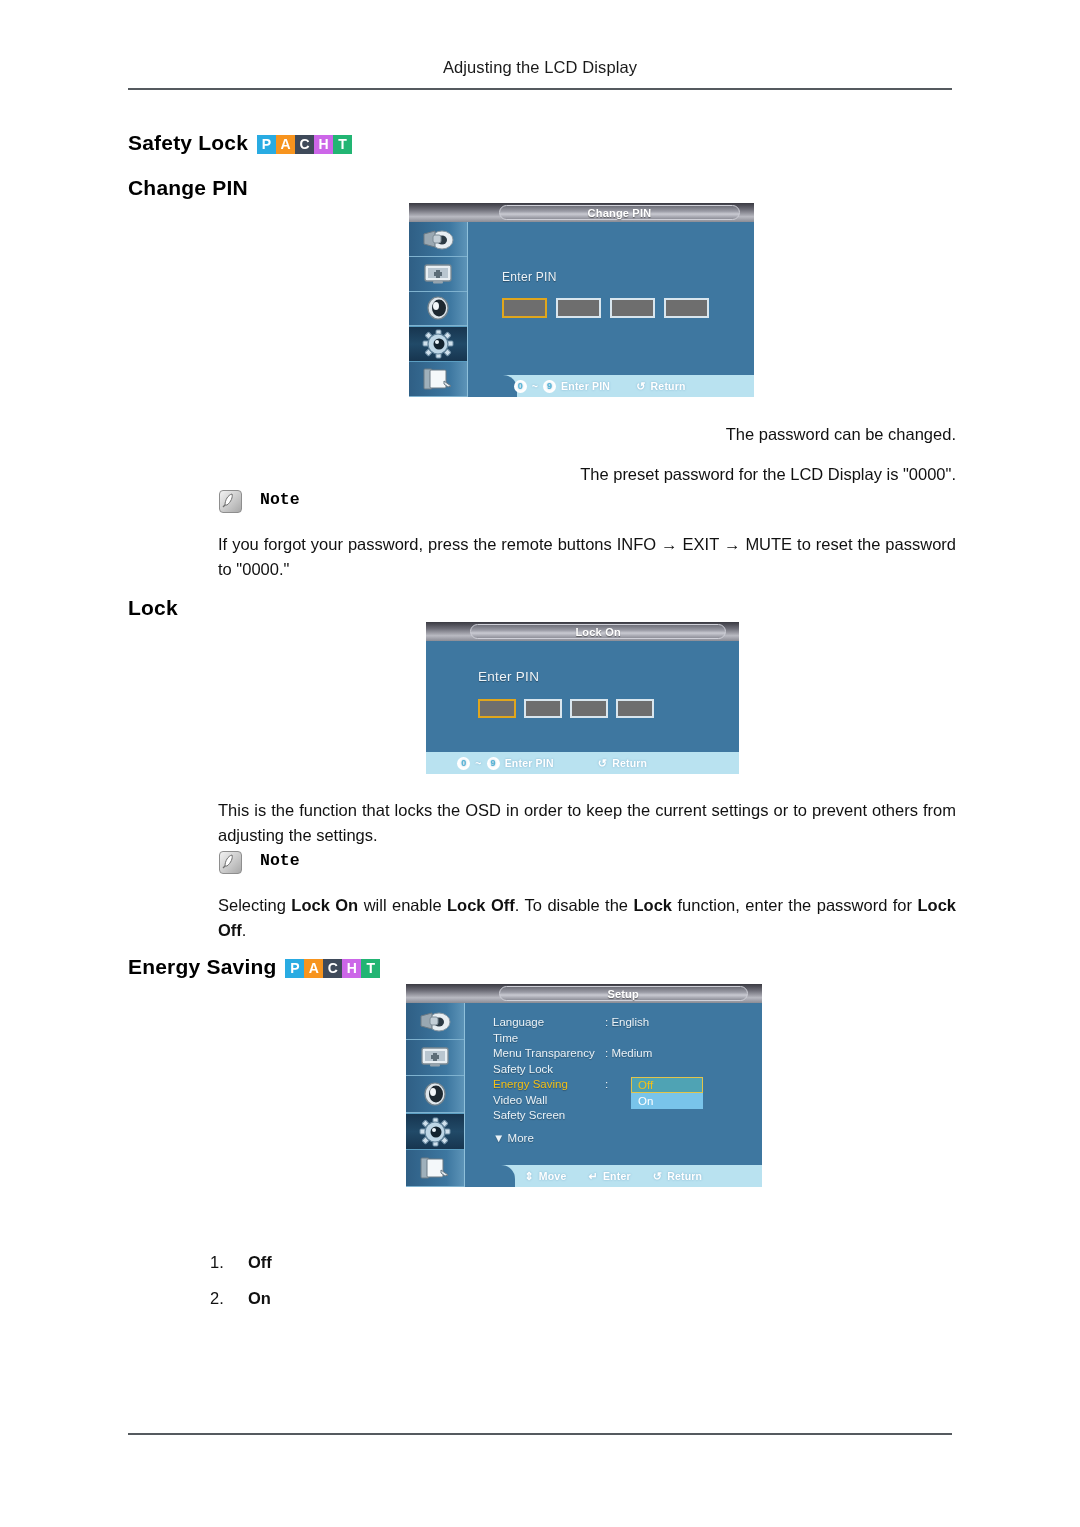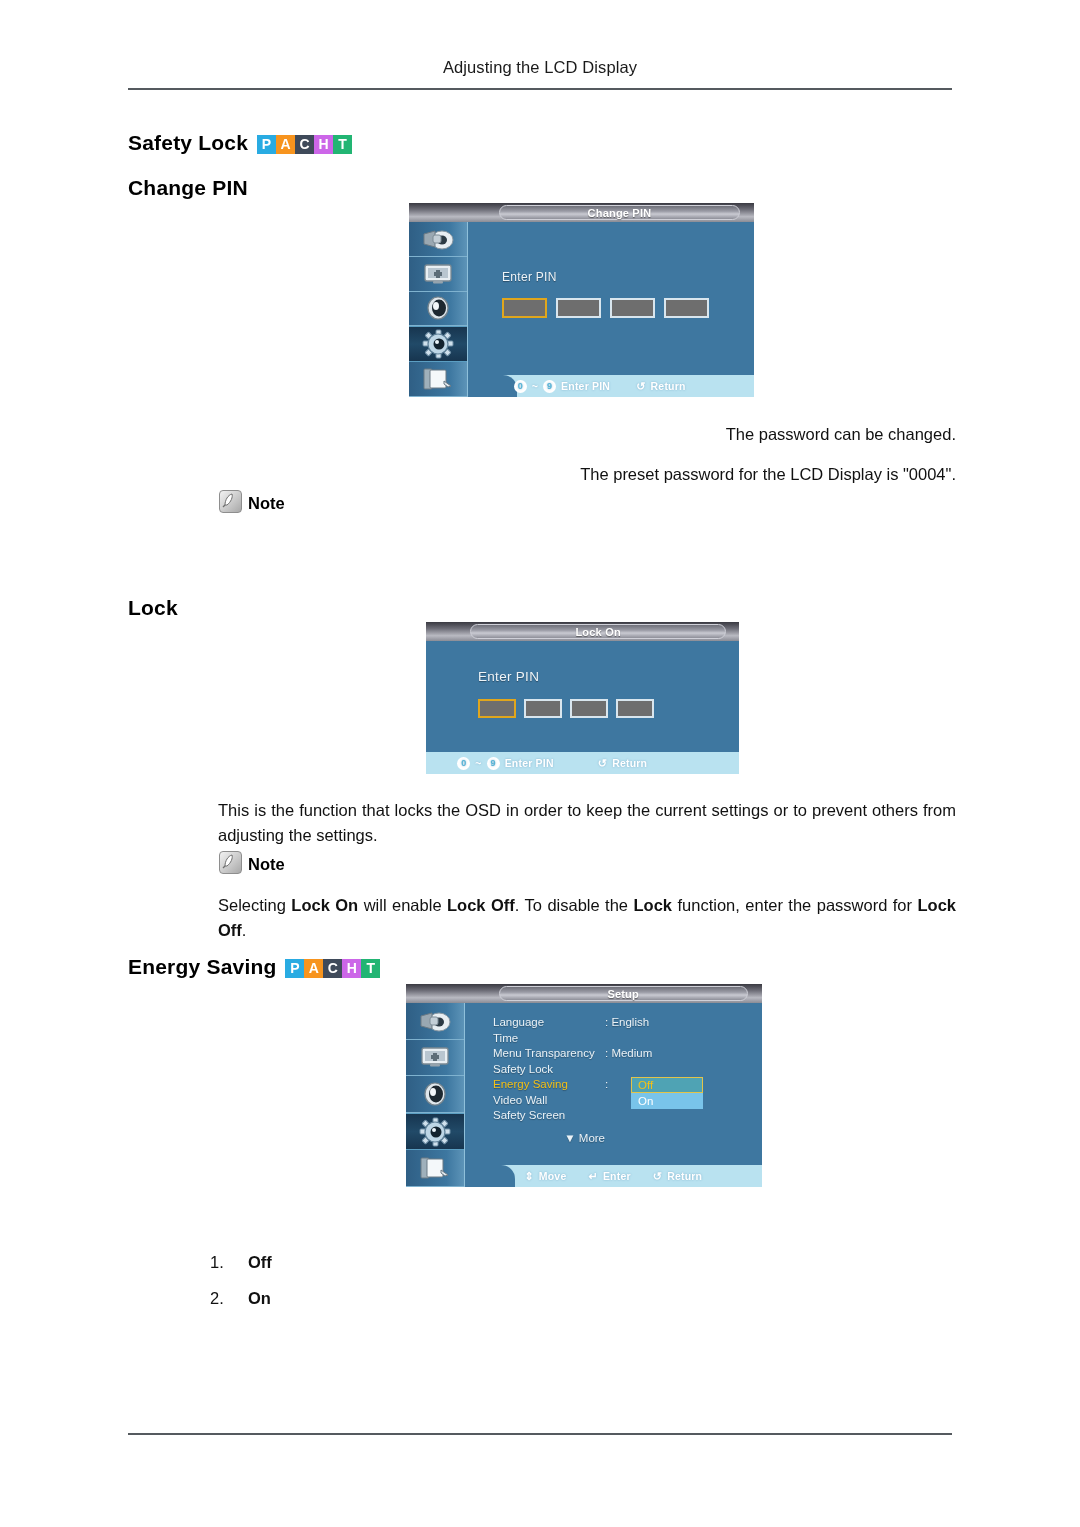--- a/index.html
+++ b/index.html
@@ -94,22 +94,23 @@
     color: #111;
     text-align: justify;
   }
   .para.nojust { text-align: right; }
 
   
   .note {
     position: absolute;
     left: 219px;
     display: flex;
-    align-items: flex-end;
-    gap: 6px;
+    align-items: flex-start;
+    gap: 18px;
+    font-family: Liberation Mono, monospace;
   }
   .note-icon {
     width: 21px;
     height: 21px;
     border-radius: 4px;
     background: linear-gradient(135deg,#f2f2f2 0%,#d2d2d2 45%,#a8a8a8 100%);
     border: 1px solid #8e8e8e;
     display: block;
     position: relative;
   }
@@ -285,21 +286,21 @@
     line-height: 15.5px;
     text-shadow: 0 1px 1px rgba(0,0,0,.3);
   }
   .setup-row {
     display: flex;
     white-space: nowrap;
   }
   .setup-name { width: 112px; }
   .setup-val  { width: 90px; }
   .setup-row.selected .setup-name { color: #f2c018; }
-  .setup-more { margin-top: 7px; text-align: right; }
+  .setup-more { margin-top: 7px; }
 
   .dropdown {
     position: absolute;
     left: 166px;
     width: 72px;
   }
   .dd-opt {
     height: 16px;
     display: flex;
     align-items: center;
@@ -413,32 +414,33 @@
           <div class="osd-foot-item">
             <span class="glyph">↺</span>
             <span>Return</span>
           </div>
         </div>
       </div>
     </div>
   </div>
 
   <div class="para nojust" style="top:422px;">The password can be changed.</div>
-  <div class="para nojust" style="top:462px;">The preset password for the LCD Display is "0004".</div>
+  <div class="para nojust" style="top:462px;">The preset password for the LCD Display is "0000".</div>
 
   <div class="note" style="top:490px;">
     <span class="note-icon">
       <svg width="19" height="19" viewBox="0 0 19 19">
         <path d="M5 14 C5 9 8 4 12 3 C13 6 11 11 7 14 Z" fill="#ffffff" stroke="#6e6e6e" stroke-width="1"></path>
         <path d="M5 14 L3 16" stroke="#6e6e6e" stroke-width="1.3"></path>
       </svg>
     </span>
     <span class="note-label">Note</span>
   </div>
 
+  <div class="para" style="top:532px;">If you forgot your password, press the remote buttons INFO → EXIT → MUTE to reset the password to "0000."</div>
 
   <h2 class="sub-title" style="left:128px; top:596px;">Lock</h2>
 
   <div class="osd" style="left:426px; top:622px; width:313px; height:152px;">
     <div class="osd-titlebar">
       <div class="osd-title-pill" style="left:14%;">
         <span class="osd-title-text">Lock On</span>
       </div>
     </div>
     <div class="osd-body">

